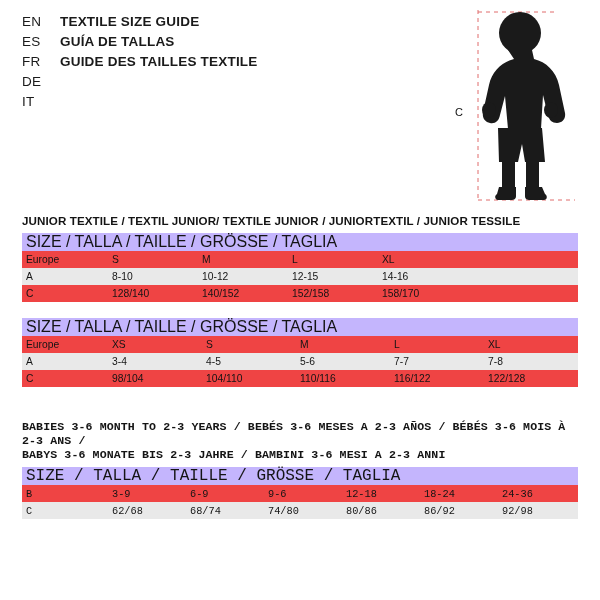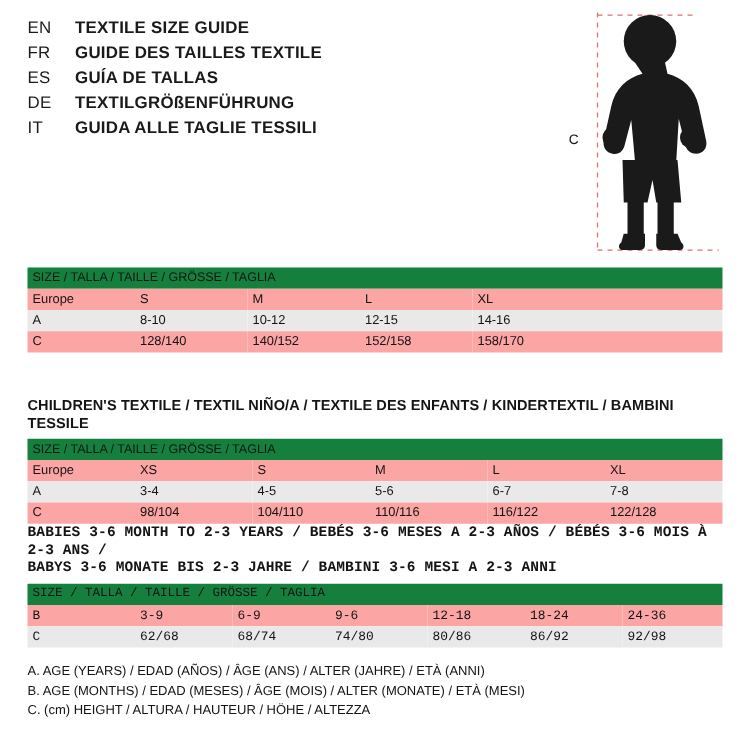--- a/index.html
+++ b/index.html
@@ -87,29 +87,29 @@
     table-layout: fixed;
   }
   table.size td {
     font-size: 10.3px;
     height: 17px;
     padding: 0 0 0 4px;
     vertical-align: middle;
     color: #141414;
   }
   tr.head td {
-    background: #15803d;
-    font-size: 10px;
+    background: #c4b5fd;
+    font-size: 16px;
     font-weight: 400;
   }
   tr.alt td {
     background: #e9e9e9;
   }
   tr.plain td {
-    background: #fca5a5;
+    background: #ef4444;
   }
   .cell-center { text-align: left; }
 
   
   .footnotes {
     position: absolute;
     left: 22px;
     top: 530px;
     width: 540px;
   }
@@ -123,34 +123,32 @@
 <body>
 
 <div class="page">
 
   <div class="lang-block">
     <div class="lang-row">
       <div class="lang-code">EN</div>
       <div class="lang-text">TEXTILE SIZE GUIDE</div>
     </div>
     <div class="lang-row">
+      <div class="lang-code">ES</div>
+      <div class="lang-text">GUÍA DE TALLAS</div>
+    </div>
+    <div class="lang-row">
       <div class="lang-code">FR</div>
       <div class="lang-text">GUIDE DES TAILLES TEXTILE</div>
     </div>
     <div class="lang-row">
-      <div class="lang-code">ES</div>
-      <div class="lang-text">GUÍA DE TALLAS</div>
-    </div>
-    <div class="lang-row">
       <div class="lang-code">DE</div>
-      <div class="lang-text">TEXTILGRÖßENFÜHRUNG</div>
     </div>
     <div class="lang-row">
       <div class="lang-code">IT</div>
-      <div class="lang-text">GUIDA ALLE TAGLIE TESSILI</div>
     </div>
   </div>
 
   <div class="figure-wrap">
     <svg width="145" height="200" viewBox="0 0 145 200">
 
       <line x1="28" y1="4" x2="28" y2="196" stroke="#e06d6d" stroke-width="1" stroke-dasharray="4,4"></line>
       <line x1="28" y1="6" x2="108" y2="6" stroke="#e06d6d" stroke-width="1" stroke-dasharray="4,4"></line>
       <line x1="28" y1="194" x2="125" y2="194" stroke="#e06d6d" stroke-width="1" stroke-dasharray="4,4"></line>
 
@@ -167,20 +165,21 @@
       <rect x="52" y="154" width="13" height="30" fill="#1a1a1a"></rect>
       <rect x="76" y="154" width="13" height="30" fill="#1a1a1a"></rect>
 
       <path d="M49 181 h17 v9 c0 3 -2 4 -5 4 h-13 c-3 0 -4 -4 -1 -6 z" fill="#1a1a1a"></path>
       <path d="M75 181 h17 l3 7 c3 2 2 6 -1 6 h-14 c-3 0 -5 -1 -5 -4 z" fill="#1a1a1a"></path>
     </svg>
   </div>
   <div class="c-label">C</div>
 
   <div class="section" style="top:214px;">
+    <div class="section-title">JUNIOR TEXTILE / TEXTIL JUNIOR/ TEXTILE JUNIOR / JUNIORTEXTIL / JUNIOR TESSILE</div>
     <table class="size">
       <colgroup>
         <col style="width:86px">
           <col style="width:90px">
           <col style="width:90px">
           <col style="width:90px">
           <col style="width:90px">
           <col style="width:110px">
       </colgroup>
       <tbody>
@@ -209,21 +208,20 @@
         <td class="cell-center">140/152</td>
         <td class="cell-center">152/158</td>
         <td class="cell-center">158/170</td>
         <td></td>
       </tr>
     </tbody>
       </table>
   </div>
 
   <div class="section" style="top:318px;">
-    <div class="section-title">CHILDREN'S TEXTILE / TEXTIL NIÑO/A / TEXTILE DES ENFANTS / KINDERTEXTIL / BAMBINI TESSILE</div>
     <table class="size">
       <colgroup>
         <col style="width:86px">
           <col style="width:94px">
           <col style="width:94px">
           <col style="width:94px">
           <col style="width:94px">
           <col style="width:94px">
       </colgroup>
       <tbody>
@@ -236,21 +234,21 @@
         <td class="cell-center">S</td>
         <td class="cell-center">M</td>
         <td class="cell-center">L</td>
         <td class="cell-center">XL</td>
       </tr>
       <tr class="alt">
         <td>A</td>
         <td class="cell-center">3-4</td>
         <td class="cell-center">4-5</td>
         <td class="cell-center">5-6</td>
-        <td class="cell-center">6-7</td>
+        <td class="cell-center">7-7</td>
         <td class="cell-center">7-8</td>
       </tr>
       <tr class="plain">
         <td>C</td>
         <td class="cell-center">98/104</td>
         <td class="cell-center">104/110</td>
         <td class="cell-center">110/116</td>
         <td class="cell-center">116/122</td>
         <td class="cell-center">122/128</td>
       </tr>
@@ -290,19 +288,14 @@
         <td class="cell-center">68/74</td>
         <td class="cell-center">74/80</td>
         <td class="cell-center">80/86</td>
         <td class="cell-center">86/92</td>
         <td class="cell-center">92/98</td>
       </tr>
     </tbody>
       </table>
   </div>
 
-  <div class="footnotes">
-    <div>A. AGE (YEARS) / EDAD (AÑOS) / ÂGE (ANS) / ALTER (JAHRE) / ETÀ (ANNI)</div>
-    <div>B. AGE (MONTHS) / EDAD (MESES) / ÂGE (MOIS) / ALTER (MONATE) / ETÀ (MESI)</div>
-    <div>C. (cm) HEIGHT / ALTURA / HAUTEUR / HÖHE / ALTEZZA</div>
-  </div>
 
 </div>
 
 </body></html>

